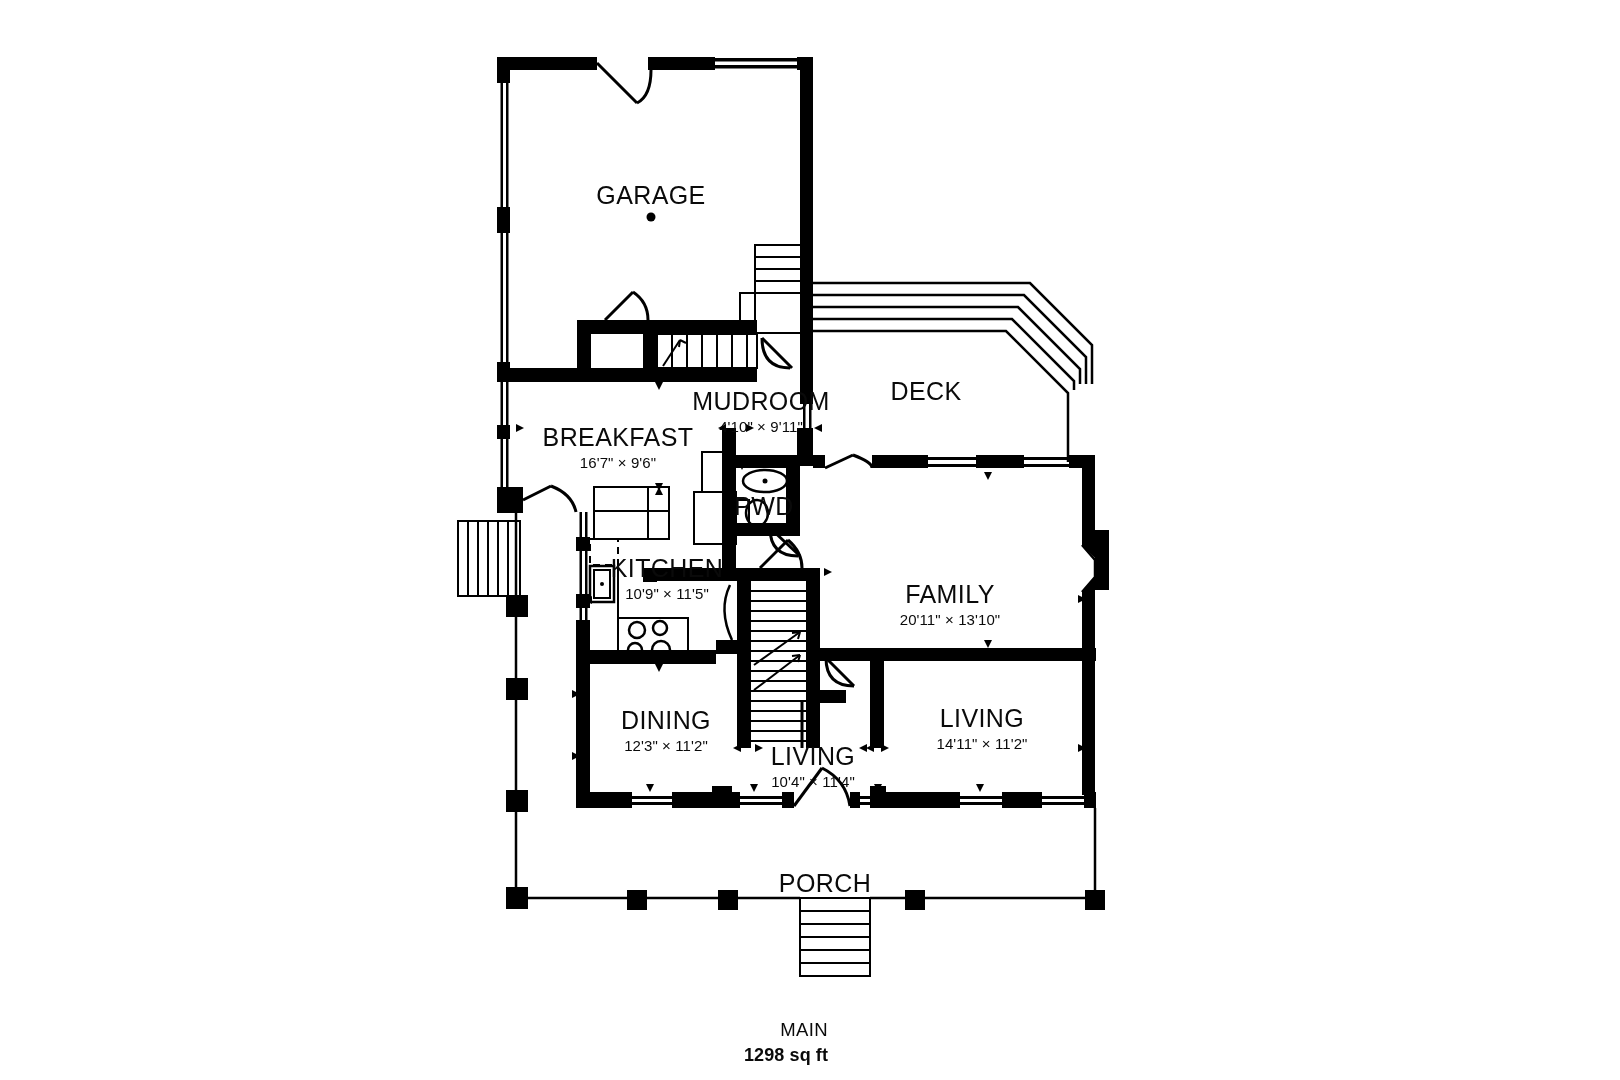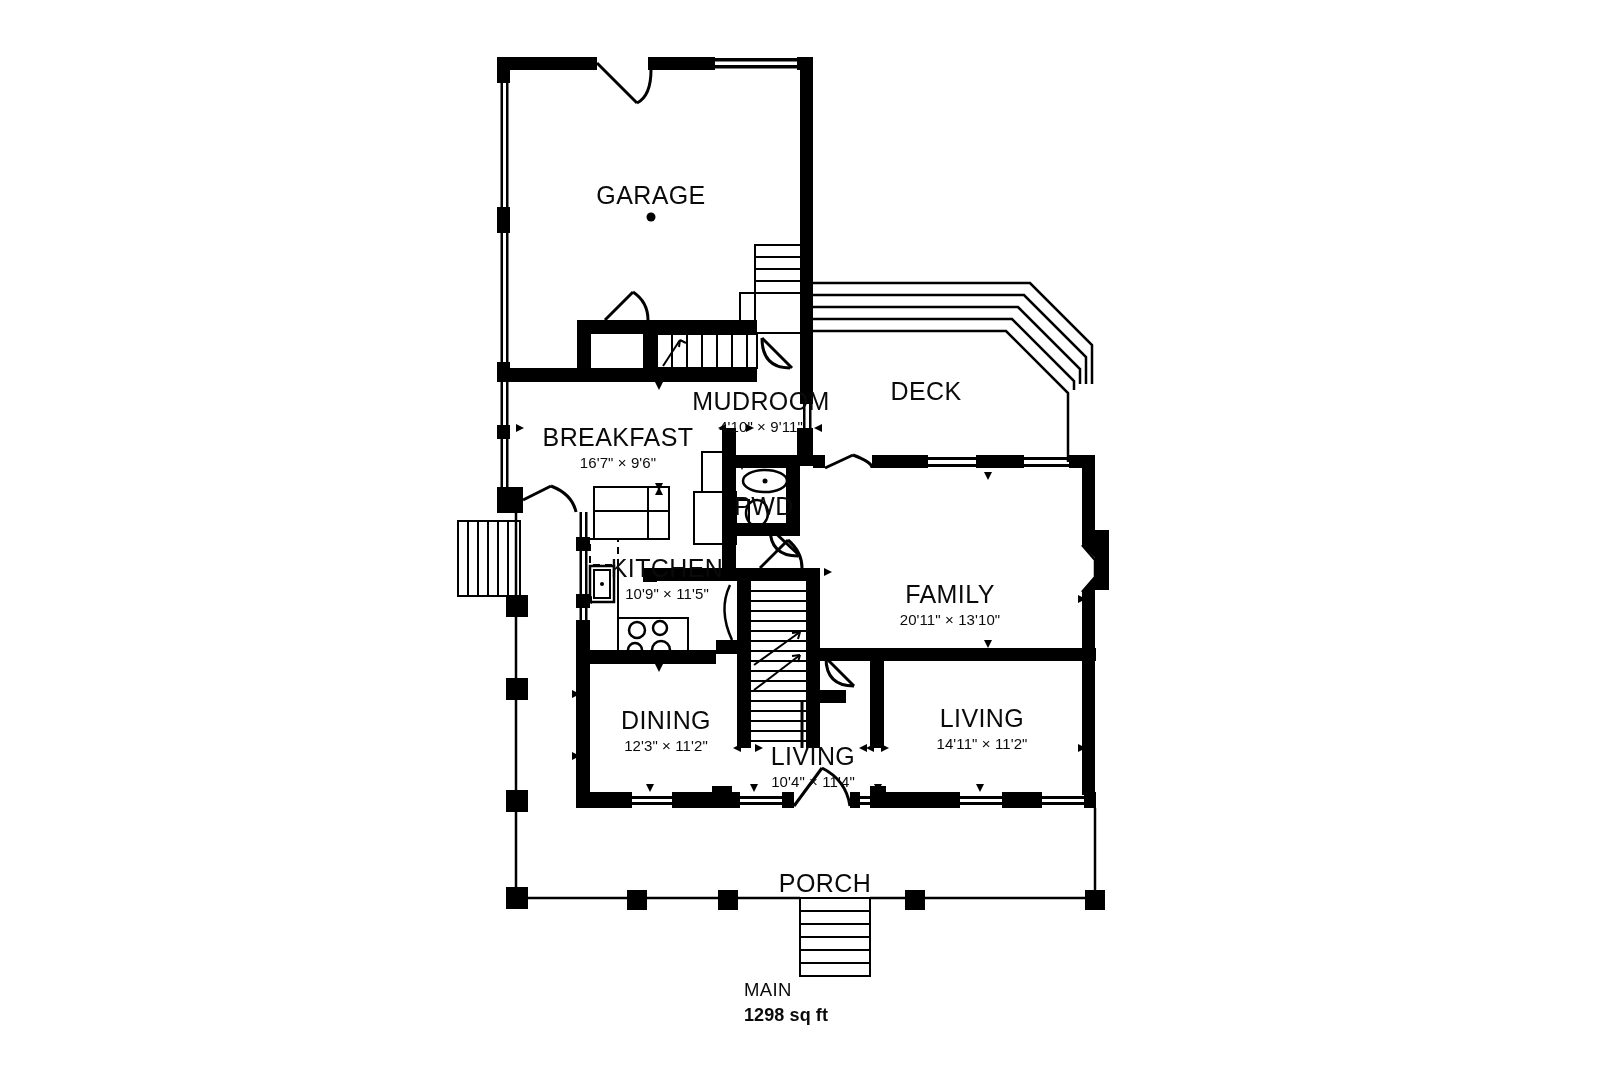--- a/index.html
+++ b/index.html
@@ -46,24 +46,25 @@
   .room-dims {
     display: block;
     font-size: 15px;
     letter-spacing: 0.1px;
     font-weight: 400;
     color: #0a0a0a;
     margin-top: 1px;
   }
   .footer-label {
     position: absolute;
-    text-align: left;
+    text-align: right;
     transform: translate(-50%, 0);
     white-space: nowrap;
     line-height: 1.25;
+    margin-top: 40px;
   }
   .footer-title {
     display: block;
     font-size: 18.5px;
     letter-spacing: 0.4px;
     color: #0a0a0a;
   }
   .footer-area {
     display: block;
     font-size: 18px;

